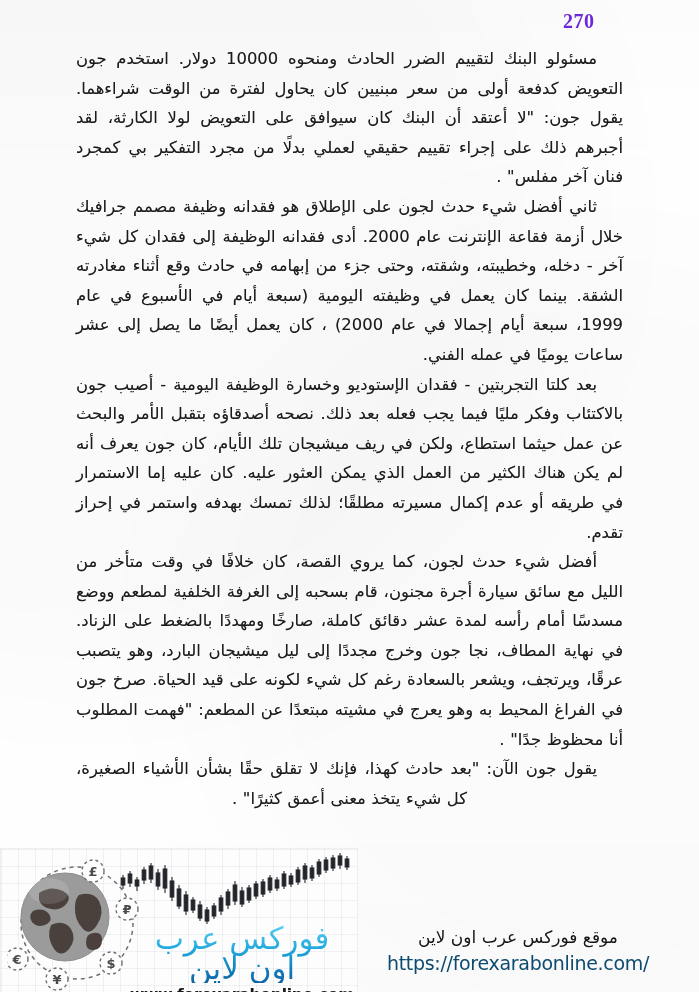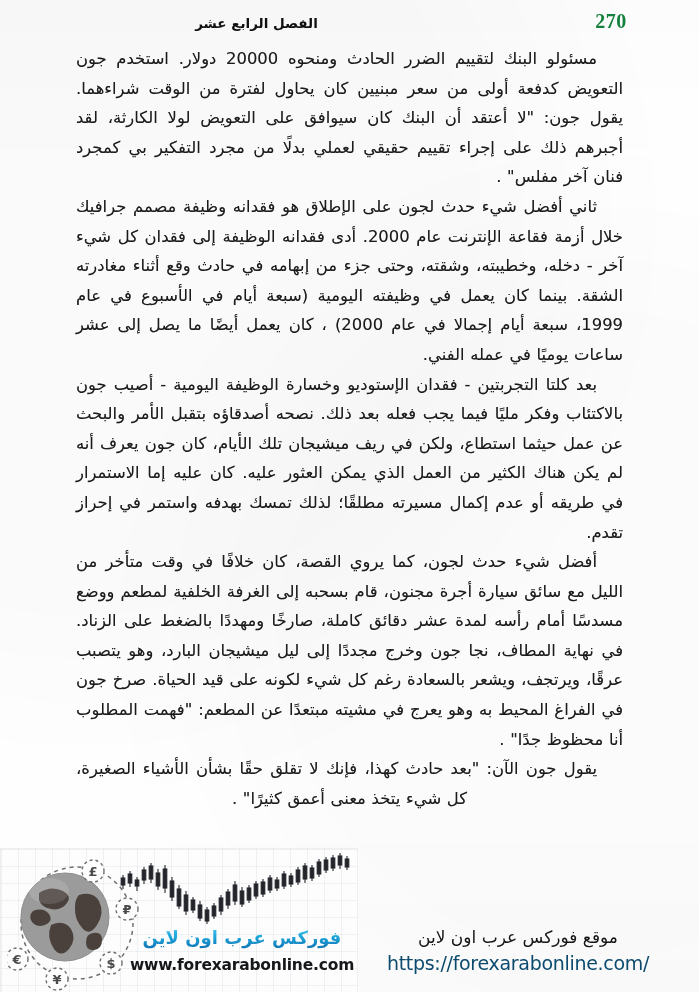--- a/index.html
+++ b/index.html
@@ -46,24 +46,23 @@
     height: 26px;
     display: flex;
     flex-direction: row;
     align-items: baseline;
     justify-content: flex-start;
   }
   .page-number {
     font-family: "Liberation Serif", "DejaVu Serif", serif;
     font-size: 20px;
     font-weight: 700;
-    color: #15803d;
+    color: #6d28d9;
     letter-spacing: .5px;
     width: 96px;
-    text-align: center;
     direction: ltr;
   }
   .chapter-title {
     flex: 1;
     text-align: center;
     font-family: "DejaVu Sans", "Liberation Sans", sans-serif;
     font-size: 13.5px;
     font-weight: 700;
     color: #101010;
     letter-spacing: 0;
@@ -145,22 +144,22 @@
   .logo-text-wrap {
     position: absolute;
     left: 128px;
     top: 74px;
     width: 226px;
     text-align: center;
     direction: rtl;
   }
   .logo-arabic {
     font-family: "DejaVu Sans", "Liberation Sans", sans-serif;
-    font-size: 18px;
-    font-weight: 700;
+    font-size: 31px;
+    font-weight: 400;
     line-height: 30px;
     background: linear-gradient(180deg, #5fd2f2 0%, #1fa7dc 45%, #0b63a5 100%);
     -webkit-background-clip: text;
     background-clip: text;
     color: transparent;
     letter-spacing: -.6px;
   }
   .logo-url {
     font-family: "DejaVu Sans", "Liberation Sans", sans-serif;
     font-size: 15.5px;
@@ -195,25 +194,24 @@
     letter-spacing: -.3px;
   }
 </style>
 </head>
 <body>
 
 <div id="page-scan">
 
   <div class="running-header">
     <div class="page-number">270</div>
-    <div class="chapter-title">الفصل الرابع عشر</div>
   </div>
 
   <div class="text-block">
-    <p class="para">مسئولو البنك لتقييم الضرر الحادث ومنحوه 20000 دولار. استخدم جون التعويض كدفعة أولى من سعر مبنيين كان يحاول لفترة من الوقت شراءهما. يقول جون: "لا أعتقد أن البنك كان سيوافق على التعويض لولا الكارثة، لقد أجبرهم ذلك على إجراء تقييم حقيقي لعملي بدلًا من مجرد التفكير بي كمجرد فنان آخر مفلس" .</p>
+    <p class="para">مسئولو البنك لتقييم الضرر الحادث ومنحوه 10000 دولار. استخدم جون التعويض كدفعة أولى من سعر مبنيين كان يحاول لفترة من الوقت شراءهما. يقول جون: "لا أعتقد أن البنك كان سيوافق على التعويض لولا الكارثة، لقد أجبرهم ذلك على إجراء تقييم حقيقي لعملي بدلًا من مجرد التفكير بي كمجرد فنان آخر مفلس" .</p>
     <p class="para">ثاني أفضل شيء حدث لجون على الإطلاق هو فقدانه وظيفة مصمم جرافيك خلال أزمة فقاعة الإنترنت عام 2000. أدى فقدانه الوظيفة إلى فقدان كل شيء آخر - دخله، وخطيبته، وشقته، وحتى جزء من إبهامه في حادث وقع أثناء مغادرته الشقة. بينما كان يعمل في وظيفته اليومية (سبعة أيام في الأسبوع في عام 1999، سبعة أيام إجمالا في عام 2000) ، كان يعمل أيضًا ما يصل إلى عشر ساعات يوميًا في عمله الفني.</p>
     <p class="para">بعد كلتا التجربتين - فقدان الإستوديو وخسارة الوظيفة اليومية - أصيب جون بالاكتئاب وفكر مليًا فيما يجب فعله بعد ذلك. نصحه أصدقاؤه بتقبل الأمر والبحث عن عمل حيثما استطاع، ولكن في ريف ميشيجان تلك الأيام، كان جون يعرف أنه لم يكن هناك الكثير من العمل الذي يمكن العثور عليه. كان عليه إما الاستمرار في طريقه أو عدم إكمال مسيرته مطلقًا؛ لذلك تمسك بهدفه واستمر في إحراز تقدم.</p>
     <p class="para">أفضل شيء حدث لجون، كما يروي القصة، كان خلافًا في وقت متأخر من الليل مع سائق سيارة أجرة مجنون، قام بسحبه إلى الغرفة الخلفية لمطعم ووضع مسدسًا أمام رأسه لمدة عشر دقائق كاملة، صارخًا ومهددًا بالضغط على الزناد. في نهاية المطاف، نجا جون وخرج مجددًا إلى ليل ميشيجان البارد، وهو يتصبب عرقًا، ويرتجف، ويشعر بالسعادة رغم كل شيء لكونه على قيد الحياة. صرخ جون في الفراغ المحيط به وهو يعرج في مشيته مبتعدًا عن المطعم: "فهمت المطلوب أنا محظوظ جدًا" .</p>
     <p class="para last-centered">يقول جون الآن: "بعد حادث كهذا، فإنك لا تقلق حقًا بشأن الأشياء الصغيرة، كل شيء يتخذ معنى أعمق كثيرًا" .</p>
   </div>
 
   <div class="footer-band">
 
     <div class="brand-card">
 

